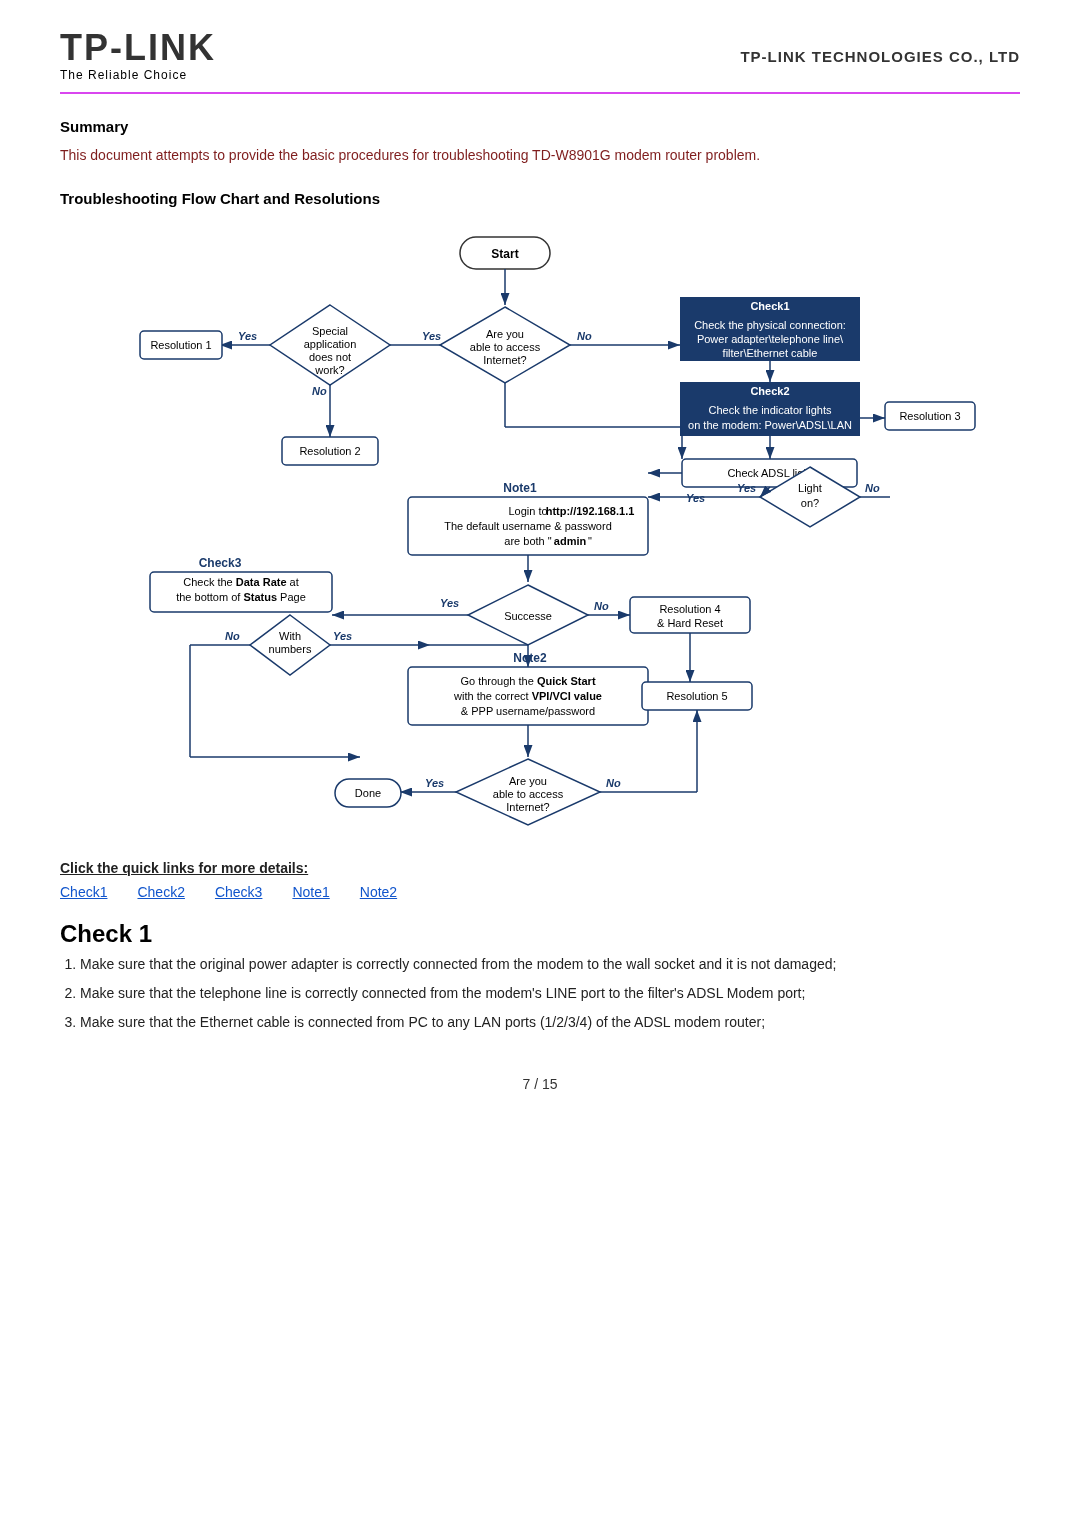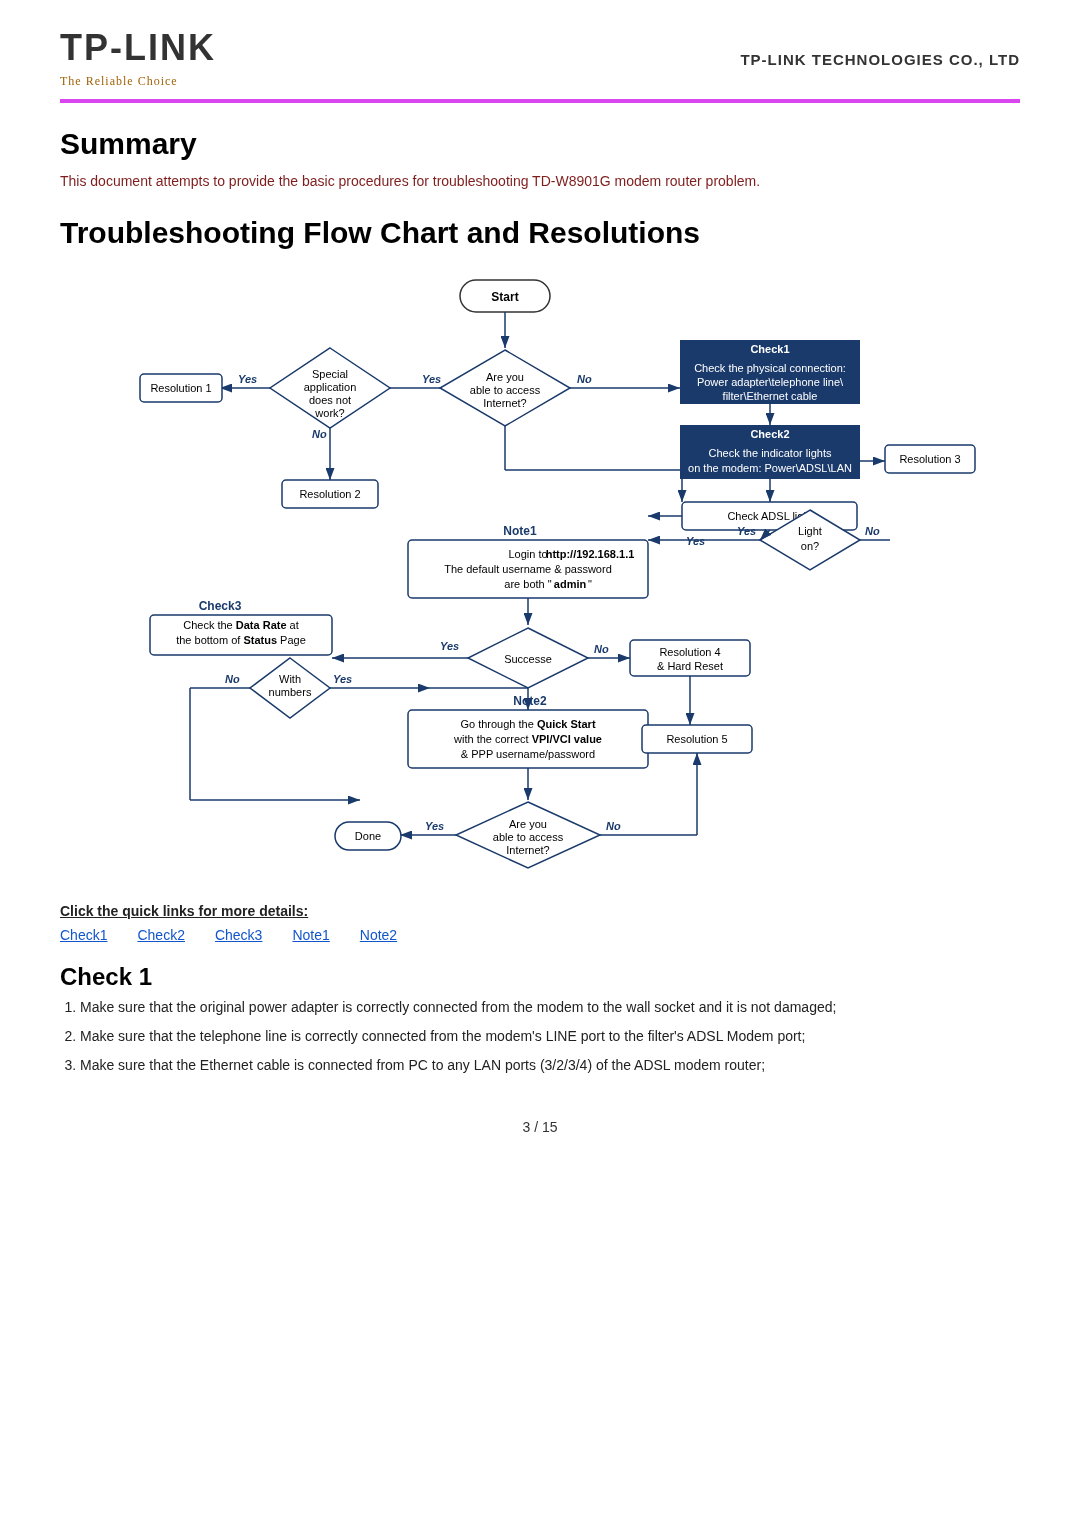--- a/index.html
+++ b/index.html
@@ -15,51 +15,50 @@
     .page {
       width: 1080px;
       padding: 30px 60px;
     }
     
     .header {
       display: flex;
       align-items: center;
       justify-content: space-between;
       padding-bottom: 10px;
-      border-bottom: 4px solid #d946ef;
+      border-bottom: 2px solid #d946ef;
       margin-bottom: 24px;
     }
     .logo-area {
       display: flex;
       flex-direction: column;
     }
     .logo-text {
       font-size: 36px;
       font-weight: 900;
       color: #333;
       letter-spacing: 2px;
       line-height: 1;
     }
     .logo-text span.dash { color: #333; }
     .logo-tagline {
       font-size: 12px;
-      color: #a16207;
-      margin-top: 8px;
+      color: #000000;
+      margin-top: 2px;
       letter-spacing: 1px;
-      font-family: Liberation Serif, serif;
     }
     .header-company {
       font-size: 15px;
       font-weight: bold;
       color: #333;
       letter-spacing: 1px;
     }
     
     .section-title {
-      font-size: 30px;
+      font-size: 15px;
       font-weight: bold;
       color: #000;
       margin-bottom: 10px;
       margin-top: 24px;
     }
     .summary-text {
       font-size: 14px;
       color: #7f1d1d;
       margin-bottom: 16px;
       line-height: 1.5;
@@ -344,20 +343,20 @@
         <a href="#">Note2</a>
       </div>
     </div>
   </div>
 
   <div class="check-section">
     <div class="check-title">Check 1</div>
     <ol class="check-list">
       <li>Make sure that the original power adapter is correctly connected from the modem to the wall socket and it is not damaged;</li>
       <li>Make sure that the telephone line is correctly connected from the modem's LINE port to the filter's ADSL Modem port;</li>
-      <li>Make sure that the Ethernet cable is connected from PC to any LAN ports (3/2/3/4) of the ADSL modem router;</li>
+      <li>Make sure that the Ethernet cable is connected from PC to any LAN ports (1/2/3/4) of the ADSL modem router;</li>
     </ol>
   </div>
 
   <div class="page-footer">
-    <span>3 / 15</span>
+    <span>7 / 15</span>
   </div>
 </div>
 
 </body></html>

